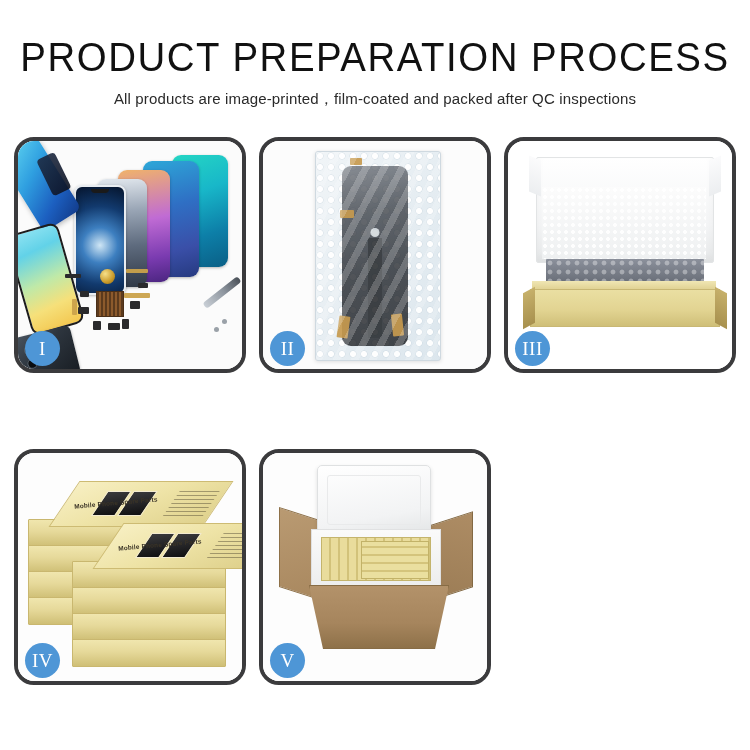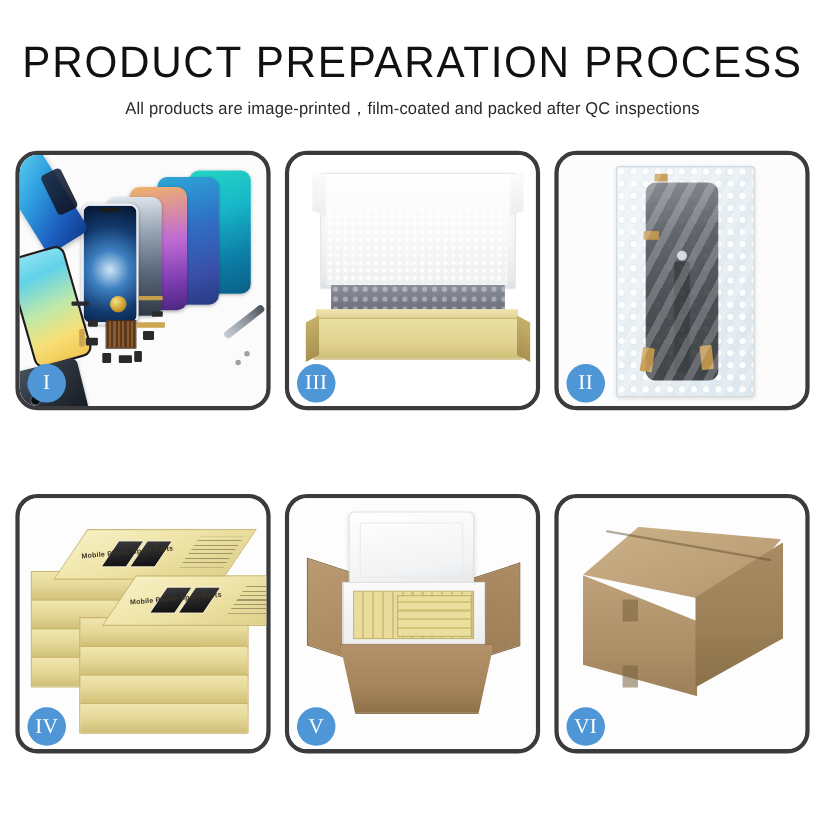--- a/index.html
+++ b/index.html
@@ -388,47 +388,47 @@
       <div class="flex-cable" style="left:106px; top:152px; width:26px; height:5px;"></div>
       <div class="flex-cable" style="left:54px; top:158px; width:5px; height:16px;"></div>
       <div class="tool"></div>
       <div class="chip" style="left:196px; top:186px; width:5px; height:5px; border-radius:50%; background:#9aa1a8;"></div>
       <div class="chip" style="left:204px; top:178px; width:5px; height:5px; border-radius:50%; background:#9aa1a8;"></div>
     </div>
     <div class="badge">I</div>
   </div>
 
   <div class="panel">
-    <div class="panel-inner p3">
-      <div class="b3-lid"></div>
-      <div class="b3-foam"></div>
-      <div class="b3-inner"></div>
-      <div class="b3-rim"></div>
-      <div class="b3-front"></div>
-    </div>
-    <div class="badge">III</div>
-  </div>
-
-  <div class="panel">
     <div class="panel-inner p2">
       <div class="bag">
         <div class="bag-part">
           <div class="strip"></div>
         </div>
         <div class="tape" style="left:34px; top:6px; width:12px; height:7px;"></div>
         <div class="tape" style="left:24px; top:58px; width:14px; height:8px;"></div>
         <div class="tape" style="left:22px; top:164px; width:11px; height:22px; transform:rotate(8deg);"></div>
         <div class="tape" style="left:76px; top:162px; width:11px; height:22px; transform:rotate(-6deg);"></div>
         <div class="bag-gloss"></div>
       </div>
     </div>
     <div class="badge">II</div>
   </div>
 
   <div class="panel">
+    <div class="panel-inner p3">
+      <div class="b3-lid"></div>
+      <div class="b3-foam"></div>
+      <div class="b3-inner"></div>
+      <div class="b3-rim"></div>
+      <div class="b3-front"></div>
+    </div>
+    <div class="badge">III</div>
+  </div>
+
+  <div class="panel">
     <div class="panel-inner p4">
       <div class="stack">
 
         <div class="sbox" style="left:2px; top:48px;"></div>
         <div class="sbox" style="left:2px; top:74px;"></div>
         <div class="sbox" style="left:2px; top:100px;"></div>
         <div class="sbox" style="left:2px; top:126px;"></div>
         <div class="sbox-top" style="left:38px; top:10px;">
           <div class="win" style="left:34px;"></div>
           <div class="win" style="left:60px;"></div>
@@ -457,25 +457,14 @@
       <div class="v-flapR"></div>
       <div class="v-foamlid"></div>
       <div class="v-foambox"></div>
       <div class="v-contents"></div>
       <div class="v-contents2"></div>
       <div class="v-body"></div>
     </div>
     <div class="badge">V</div>
   </div>
 
-  <div class="panel">
-    <div class="panel-inner p6">
-      <div class="c-top"></div>
-      <div class="c-left"></div>
-      <div class="c-right"></div>
-      <div class="c-seam"></div>
-      <div class="c-tape" style="left:58px; top:92px;"></div>
-      <div class="c-tape" style="left:58px; top:152px;"></div>
-    </div>
-    <div class="badge">VI</div>
-  </div>
 
 </div>
 
 </body></html>

